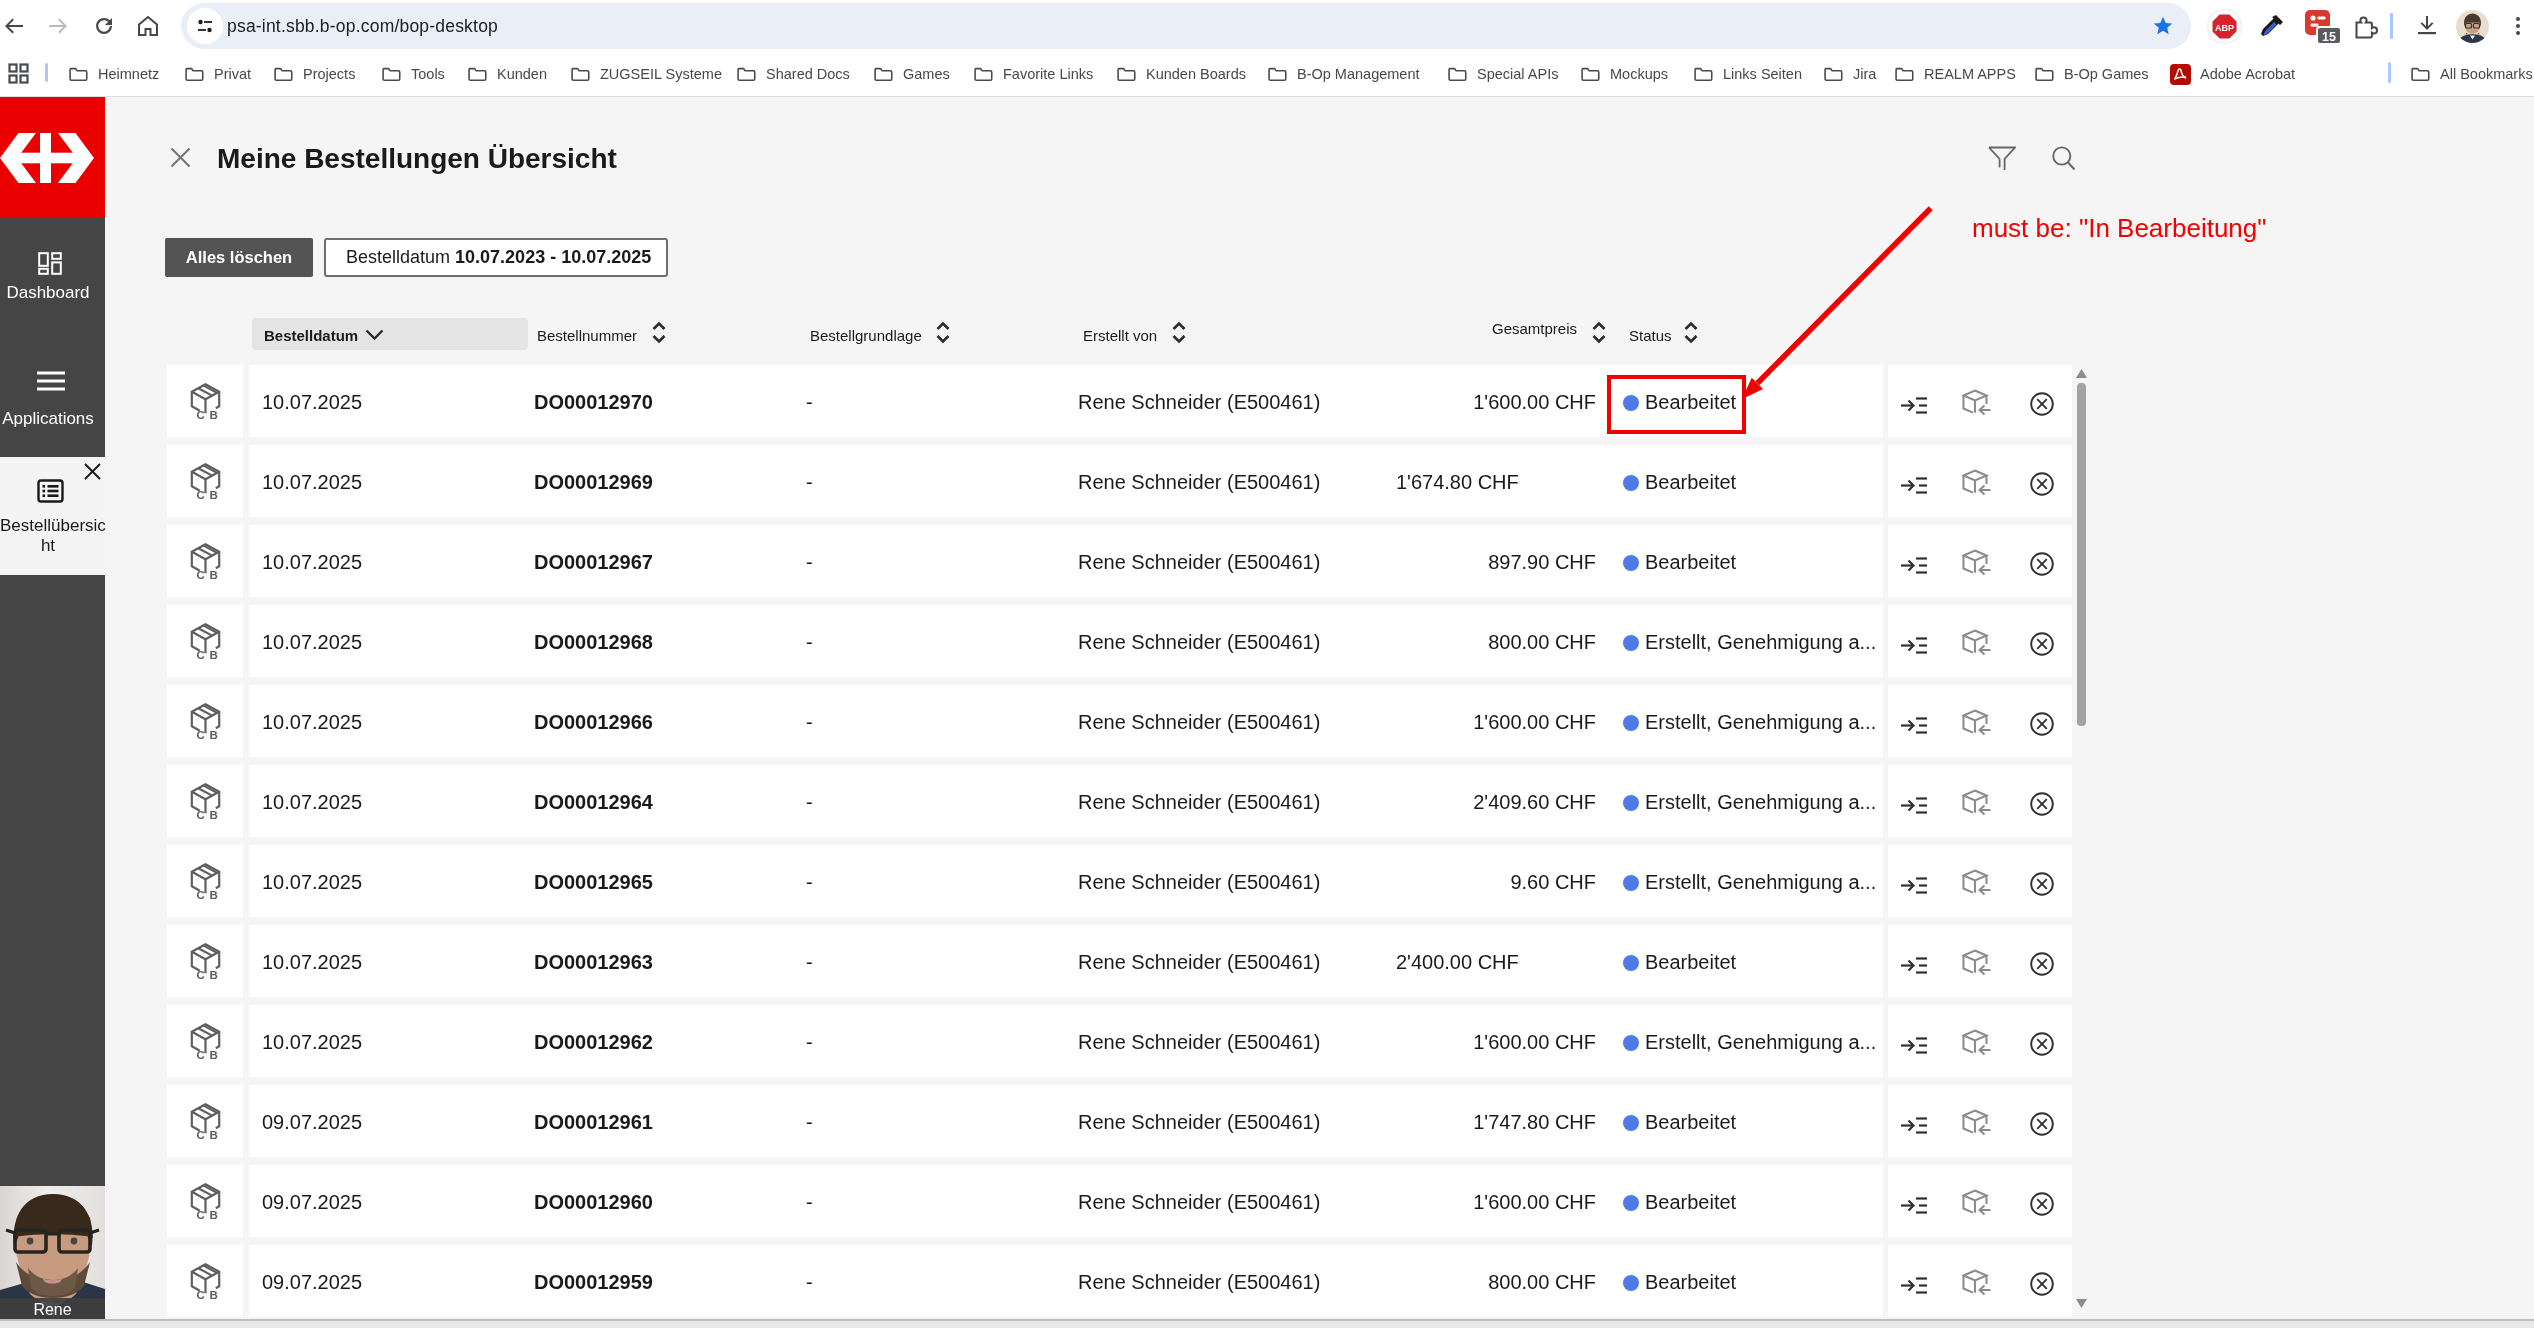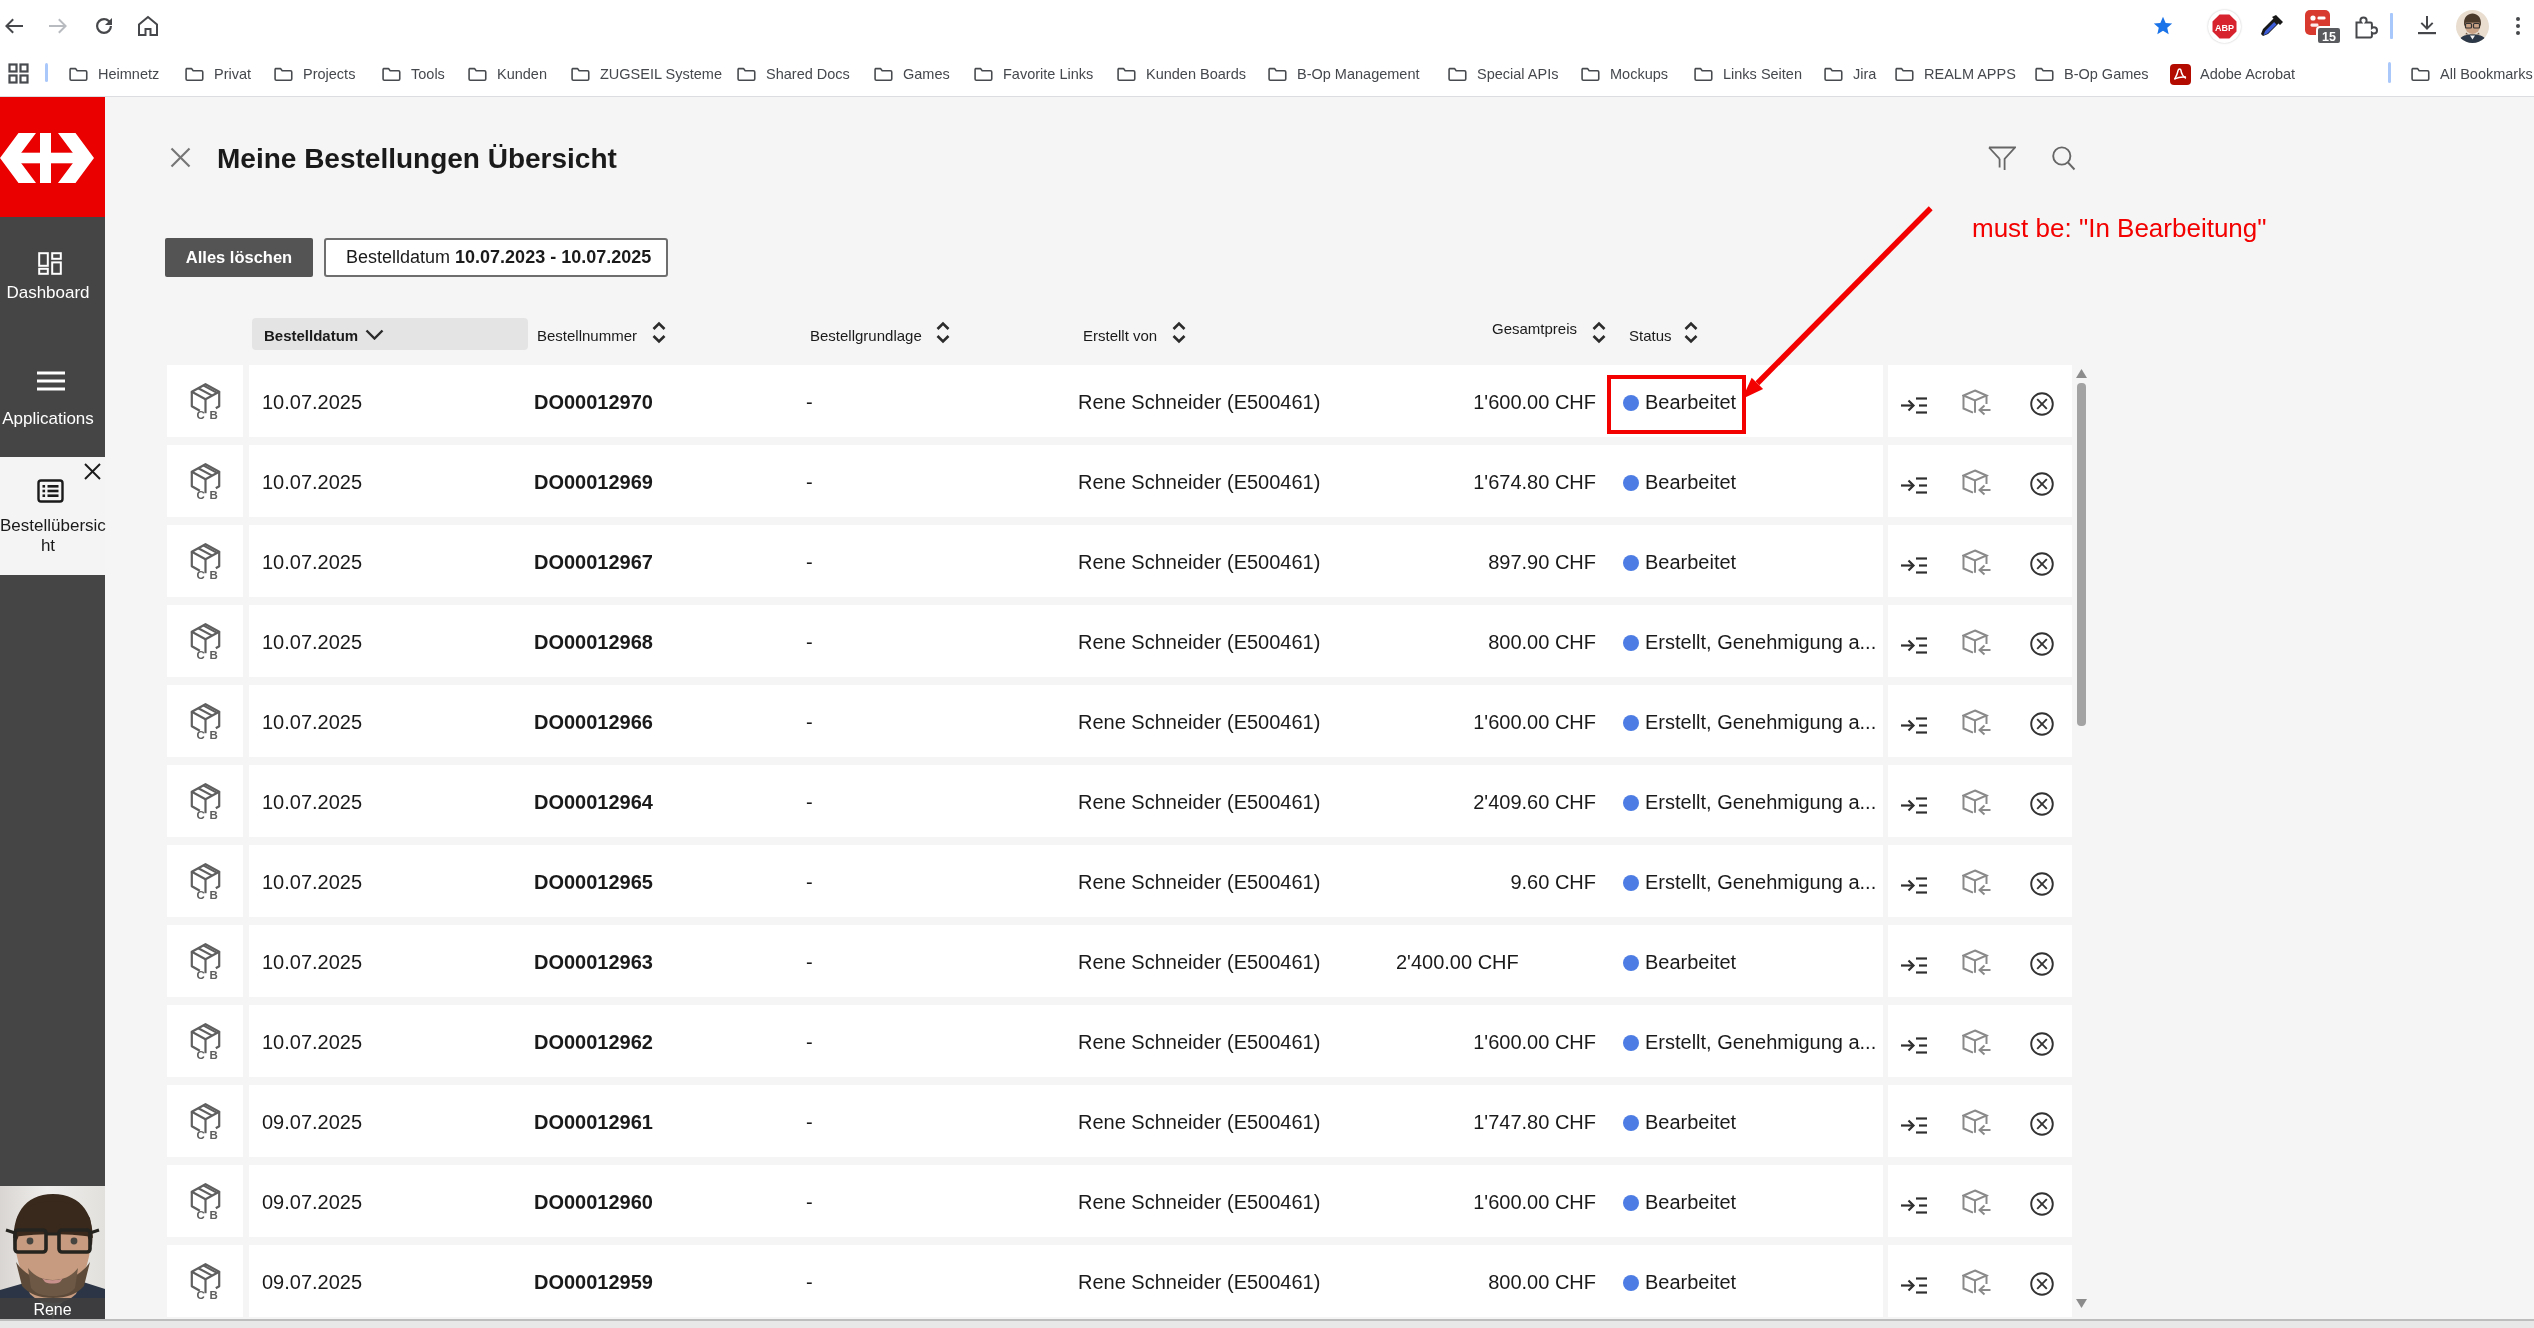--- a/index.html
+++ b/index.html
@@ -35,20 +35,33 @@
 <svg class="abs" style="left:46px;top:14px" width="24" height="24" viewBox="0 0 24 24">
         <path d="M3 11h14.2l-5.1-5.1 1.4-1.4L21 12l-7.5 7.5-1.4-1.4 5.1-5.1H3z" fill="#b8bbc0"></path>
       </svg>
 <svg class="abs" style="left:92px;top:14px" width="24" height="24" viewBox="0 0 24 24">
         <path d="M12 4V1.5L16.5 6 12 10.5V7c-3.3 0-6 2.7-6 6s2.7 6 6 6 6-2.7 6-6h2.2c0 4.5-3.7 8.2-8.2 8.2S3.8 17.5 3.8 13 7.5 4 12 4z" fill="none"></path>
         <path d="M17.65 6.35A7.95 7.95 0 0 0 12 4a8 8 0 1 0 8 8h-2.2A5.8 5.8 0 1 1 12 6.2c1.6 0 3.05.66 4.1 1.7L13 11h7V4z" fill="#46474a"></path>
       </svg>
 <svg class="abs" style="left:136px;top:14px" width="24" height="24" viewBox="0 0 24 24">
         <path d="M12 3 3 10.5V21h6.5v-6h5v6H21V10.5z" fill="none" stroke="#46474a" stroke-width="2"></path>
       </svg>
+<div id="urlpill">
+        <div id="urlcirc">
+          <svg style="position:absolute;left:8px;top:8px" width="20" height="20" viewBox="0 0 20 20">
+            <g stroke="#1f1f1f" stroke-width="1.8" fill="none">
+              <circle cx="5.5" cy="6" r="2.2" fill="#1f1f1f" stroke="none"></circle>
+              <line x1="9" y1="6" x2="17" y2="6"></line>
+              <circle cx="14.5" cy="14" r="2.2" fill="#1f1f1f" stroke="none"></circle>
+              <line x1="3" y1="14" x2="11" y2="14"></line>
+            </g>
+          </svg>
+        </div>
+        <div id="urltext">psa-int.sbb.b-op.com/bop-desktop</div>
+      </div>
 <svg class="abs" style="left:2152px;top:15px" width="22" height="22" viewBox="0 0 24 24">
         <path d="M12 2l2.9 6.6 7.1.6-5.4 4.7 1.6 7L12 17.2 5.8 20.9l1.6-7L2 9.2l7.1-.6z" fill="#1a73e8"></path>
       </svg>
 <div class="abs" style="left:2208px;top:10px;width:33px;height:33px;border-radius:50%;background:#fff;box-shadow:0 0 2px rgba(0,0,0,.25)"></div>
 <svg class="abs" style="left:2212px;top:14px" width="25" height="25" viewBox="0 0 25 25">
         <polygon points="7.6,0.5 17.4,0.5 24.5,7.6 24.5,17.4 17.4,24.5 7.6,24.5 0.5,17.4 0.5,7.6" fill="#d6232e"></polygon>
         <text x="12.5" y="16.5" font-size="9" font-weight="bold" fill="#fff" text-anchor="middle" font-family="Liberation Sans">ABP</text>
       </svg>
 <svg class="abs" style="left:2258px;top:12px" width="28" height="28" viewBox="0 0 28 28">
         <path d="M18 3l7 7-3 3-1.5-1.5L10 22l-5 2-2-2 2-5 10.5-10.5L14 5z" fill="#181818"></path>
@@ -419,21 +432,21 @@
         <text x="6.5" y="36" font-size="11.5" font-weight="bold" fill="#5f5f5f" font-family="Liberation Sans">C</text>
         <text x="19.5" y="36" font-size="11.5" font-weight="bold" fill="#5f5f5f" font-family="Liberation Sans">B</text>
       </svg>
     </div>
 <div class="cellmain" style="top:445px;height:72px"></div>
 <div class="cellact" style="top:445px;height:72px"></div>
 <div class="rtxt" style="left:262px;top:471px">10.07.2025</div>
 <div class="rtxt rbold" style="left:534px;top:471px">DO00012969</div>
 <div class="rtxt" style="left:806px;top:471px">-</div>
 <div class="rtxt" style="left:1078px;top:471px">Rene Schneider (E500461)</div>
-<div class="rtxt" style="left:1396px;top:471px;width:200px;text-align:right">1'674.80 CHF</div>
+<div class="rtxt" style="left:1396px;top:471px;width:200px;text-align:left">1'674.80 CHF</div>
 <div class="dot" style="left:1623px;top:475px"></div>
 <div class="rtxt" style="left:1645px;top:471px">Bearbeitet</div>
 <svg class="abs" style="left:1901px;top:477px" width="26" height="17" viewBox="0 0 26 17">
       <g stroke="#2f2f2f" stroke-width="2.2" fill="none">
         <line x1="0" y1="8.5" x2="11" y2="8.5"></line>
         <path d="M7.5 3.5 12.5 8.5 7.5 13.5"></path>
         <line x1="15" y1="1.5" x2="26" y2="1.5"></line>
         <line x1="18" y1="8.5" x2="26" y2="8.5"></line>
         <line x1="15" y1="15.5" x2="26" y2="15.5"></line>
       </g>

